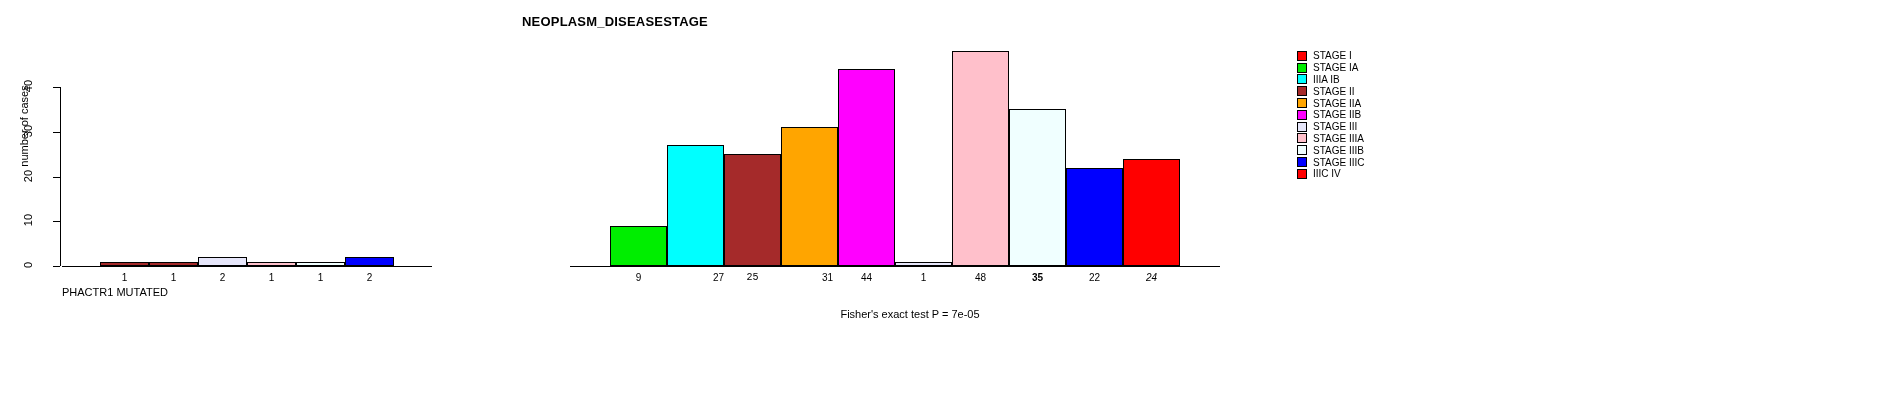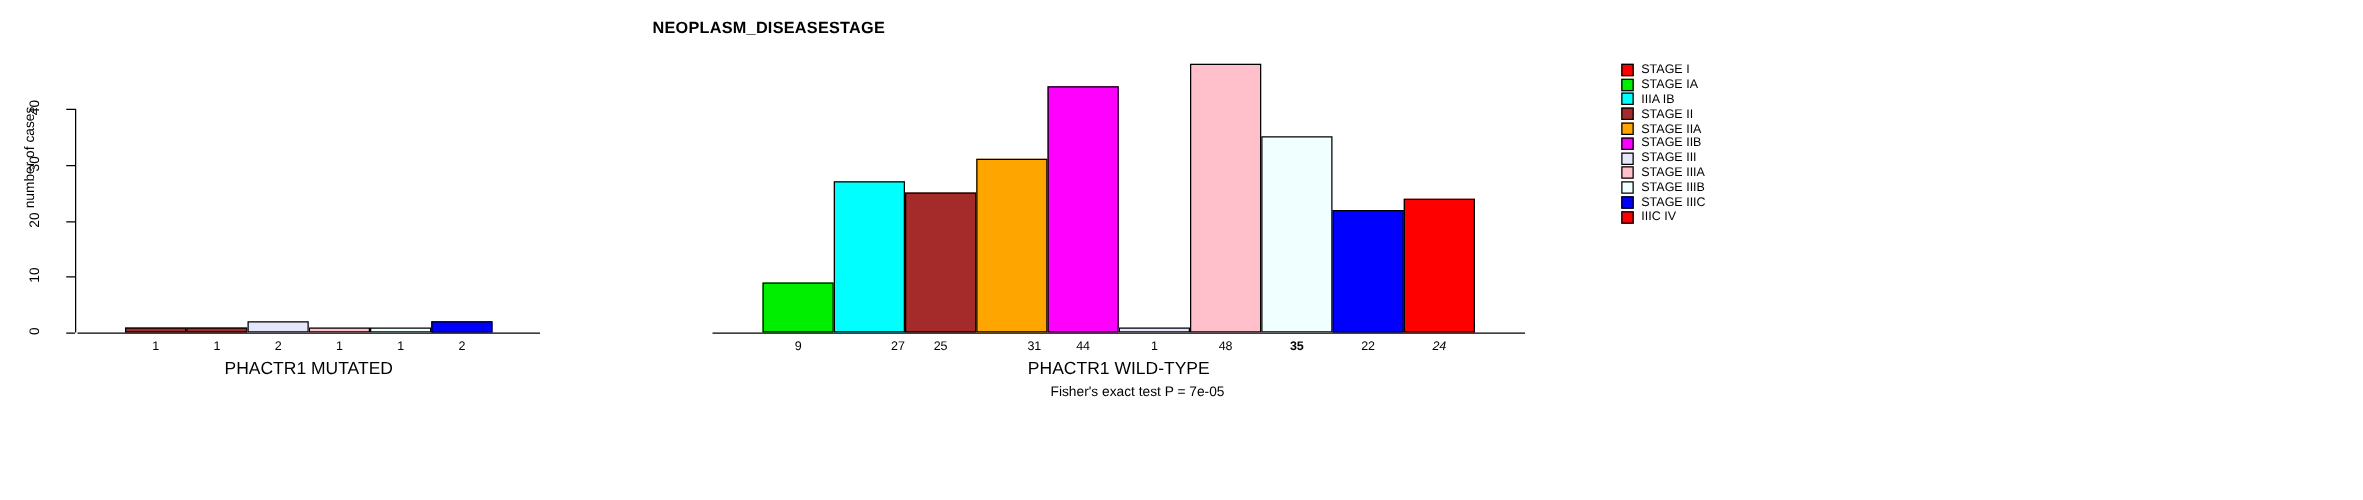--- a/index.html
+++ b/index.html
@@ -86,22 +86,21 @@
   .bar-value {
     position: absolute;
     top: 272px;
     font-size: 10px;
     text-align: center;
     white-space: nowrap;
   }
   .panel-label {
     position: absolute;
     top: 286px;
-    font-size: 14px;
-    text-align: center;
+    font-size: 11px;
     white-space: nowrap;
   }
 
   
   #caption {
     position: absolute;
     left: 570px;
     top: 308px;
     width: 680px;
     text-align: center;
@@ -170,36 +169,35 @@
       <div class="bar-value" style="left: 283px; width: 49px;">2</div>
       <div class="panel-label" style="left: 0px; width: 370px;">PHACTR1 MUTATED</div>
     </div>
     <div class="panel" style="left: 570px; width: 650px;">
       <div class="baseline" style="left: 0px; width: 650px;"></div>
       <div class="bar" title="STAGE IA: 9" style="left: 40px; width: 57px; height: 40.275px; bottom: 134px; background: rgb(0, 238, 0);"></div>
       <div class="bar-value" style="left: 40px; width: 57px;">9</div>
       <div class="bar" title="STAGE IB: 27" style="left: 97px; width: 57px; height: 120.825px; bottom: 134px; background: rgb(0, 255, 255);"></div>
       <div class="bar-value" style="left: 97px; width: 57px; text-align: right;">27</div>
       <div class="bar" title="STAGE II: 25" style="left: 154px; width: 57px; height: 111.875px; bottom: 134px; background: rgb(165, 42, 42);"></div>
-      <div class="bar-value" style="left: 154px; width: 57px;">25</div>
+      <div class="bar-value" style="left: 154px; width: 57px; font-family: Liberation Mono, monospace;">25</div>
       <div class="bar" title="STAGE IIA: 31" style="left: 211px; width: 57px; height: 138.725px; bottom: 134px; background: rgb(255, 165, 0);"></div>
       <div class="bar-value" style="left: 229px; width: 57px;">31</div>
       <div class="bar" title="STAGE IIB: 44" style="left: 268px; width: 57px; height: 196.9px; bottom: 134px; background: rgb(255, 0, 255);"></div>
       <div class="bar-value" style="left: 268px; width: 57px;">44</div>
       <div class="bar" title="STAGE III: 1" style="left: 325px; width: 57px; height: 4.475px; bottom: 134px; background: rgb(230, 230, 250);"></div>
       <div class="bar-value" style="left: 325px; width: 57px;">1</div>
       <div class="bar" title="STAGE IIIA: 48" style="left: 382px; width: 57px; height: 214.8px; bottom: 134px; background: rgb(255, 192, 203);"></div>
       <div class="bar-value" style="left: 382px; width: 57px;">48</div>
       <div class="bar" title="STAGE IIIB: 35" style="left: 439px; width: 57px; height: 156.625px; bottom: 134px; background: rgb(240, 255, 255);"></div>
       <div class="bar-value" style="left: 439px; width: 57px; font-weight: bold;">35</div>
       <div class="bar" title="STAGE IIIC: 22" style="left: 496px; width: 57px; height: 98.45px; bottom: 134px; background: rgb(0, 0, 255);"></div>
       <div class="bar-value" style="left: 496px; width: 57px;">22</div>
       <div class="bar" title="STAGE IV: 24" style="left: 553px; width: 57px; height: 107.4px; bottom: 134px; background: rgb(255, 0, 0);"></div>
       <div class="bar-value" style="left: 553px; width: 57px; font-style: italic;">24</div>
-      <div class="panel-label" style="left: 0px; width: 650px;">PHACTR1 WILD-TYPE</div>
     </div>
   </div>
 
 <div id="caption">Fisher's exact test P = 7e-05</div>
 
 <div id="legend">
     <div class="legend-item">
       <span class="legend-swatch" style="background: rgb(255, 0, 0);"></span>
       <span class="legend-label">STAGE I</span>
     </div>

